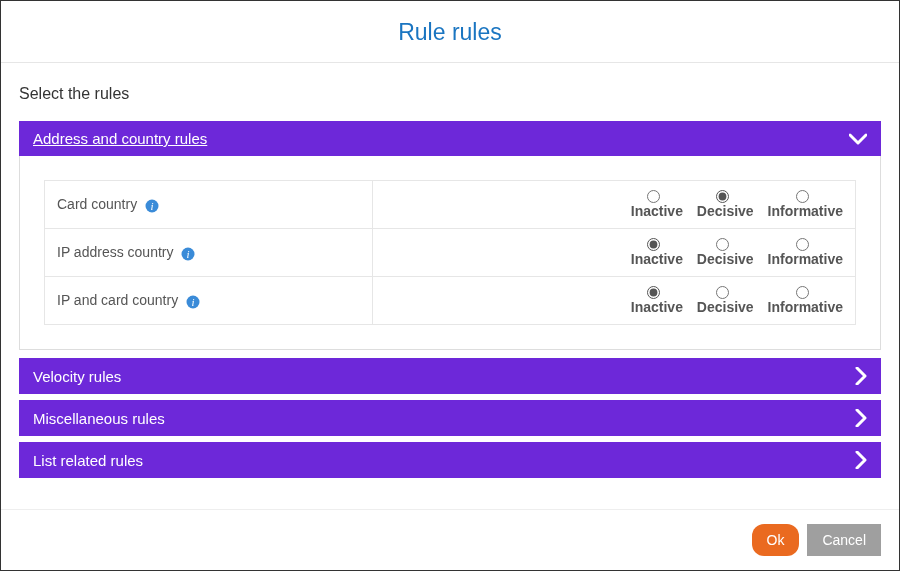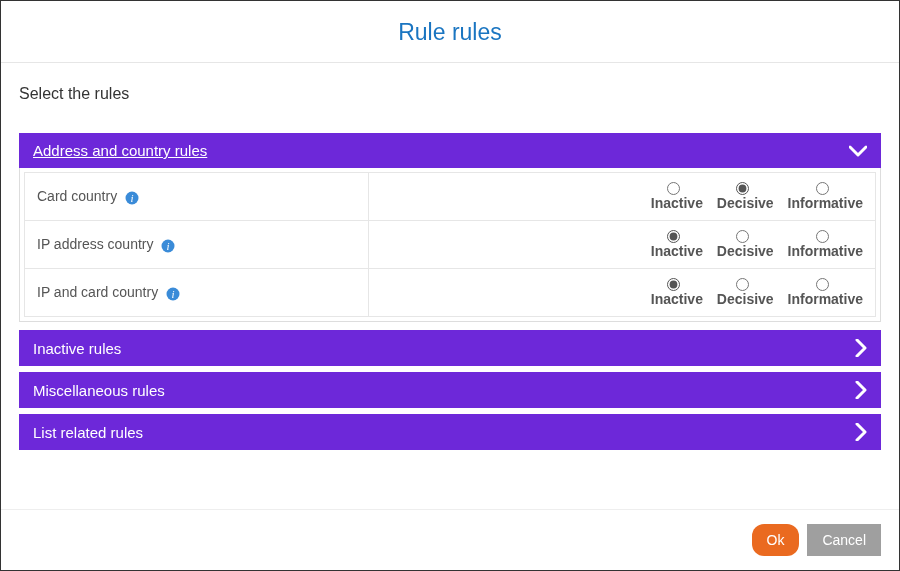--- a/index.html
+++ b/index.html
@@ -24,41 +24,41 @@
     font-weight: 400;
     color: #1a75c1;
   }
   .content {
     flex: 1;
     padding: 22px 18px 10px;
   }
   .subtitle {
     font-size: 16px;
     color: #333;
-    margin-bottom: 30px;
+    margin-bottom: 18px;
   }
   .section-header {
     background: #6d28d9;
     color: #fff;
     padding: 9px 14px;
     font-size: 15px;
     display: flex;
     justify-content: space-between;
     align-items: center;
     cursor: pointer;
   }
   .section-header.expanded span.label { text-decoration: underline; }
   .chevron-down, .chevron-right {
     display: inline-block;
   }
   .chevron-down svg, .chevron-right svg { display:block; }
   .panel {
     border: 1px solid #ddd;
     border-top: none;
-    padding: 4px;
+    padding: 24px;
     margin-bottom: 8px;
   }
   table.rules {
     width: 100%;
     border-collapse: collapse;
   }
   table.rules td {
     border: 1px solid #e6e6e6;
     padding: 9px 12px;
     font-size: 14px;
@@ -199,21 +199,21 @@
                 <input type="radio" name="r2" style="">
                 <span>Informative</span>
               </label>
         </td>
       </tr>
     </tbody>
       </table>
   </div>
 
   <div class="section-header section-gap">
-    <span class="label">Inactive rules</span>
+    <span class="label">Velocity rules</span>
     <span class="chevron-right">
       <svg width="12" height="18" viewBox="0 0 12 18">
           <path d="M2 1 L10 9 L2 17" fill="none" stroke="#fff" stroke-width="3" stroke-linecap="round" stroke-linejoin="round"></path>
         </svg>
     </span>
   </div>
 
   <div class="section-header section-gap">
     <span class="label">Miscellaneous rules</span>
     <span class="chevron-right">

